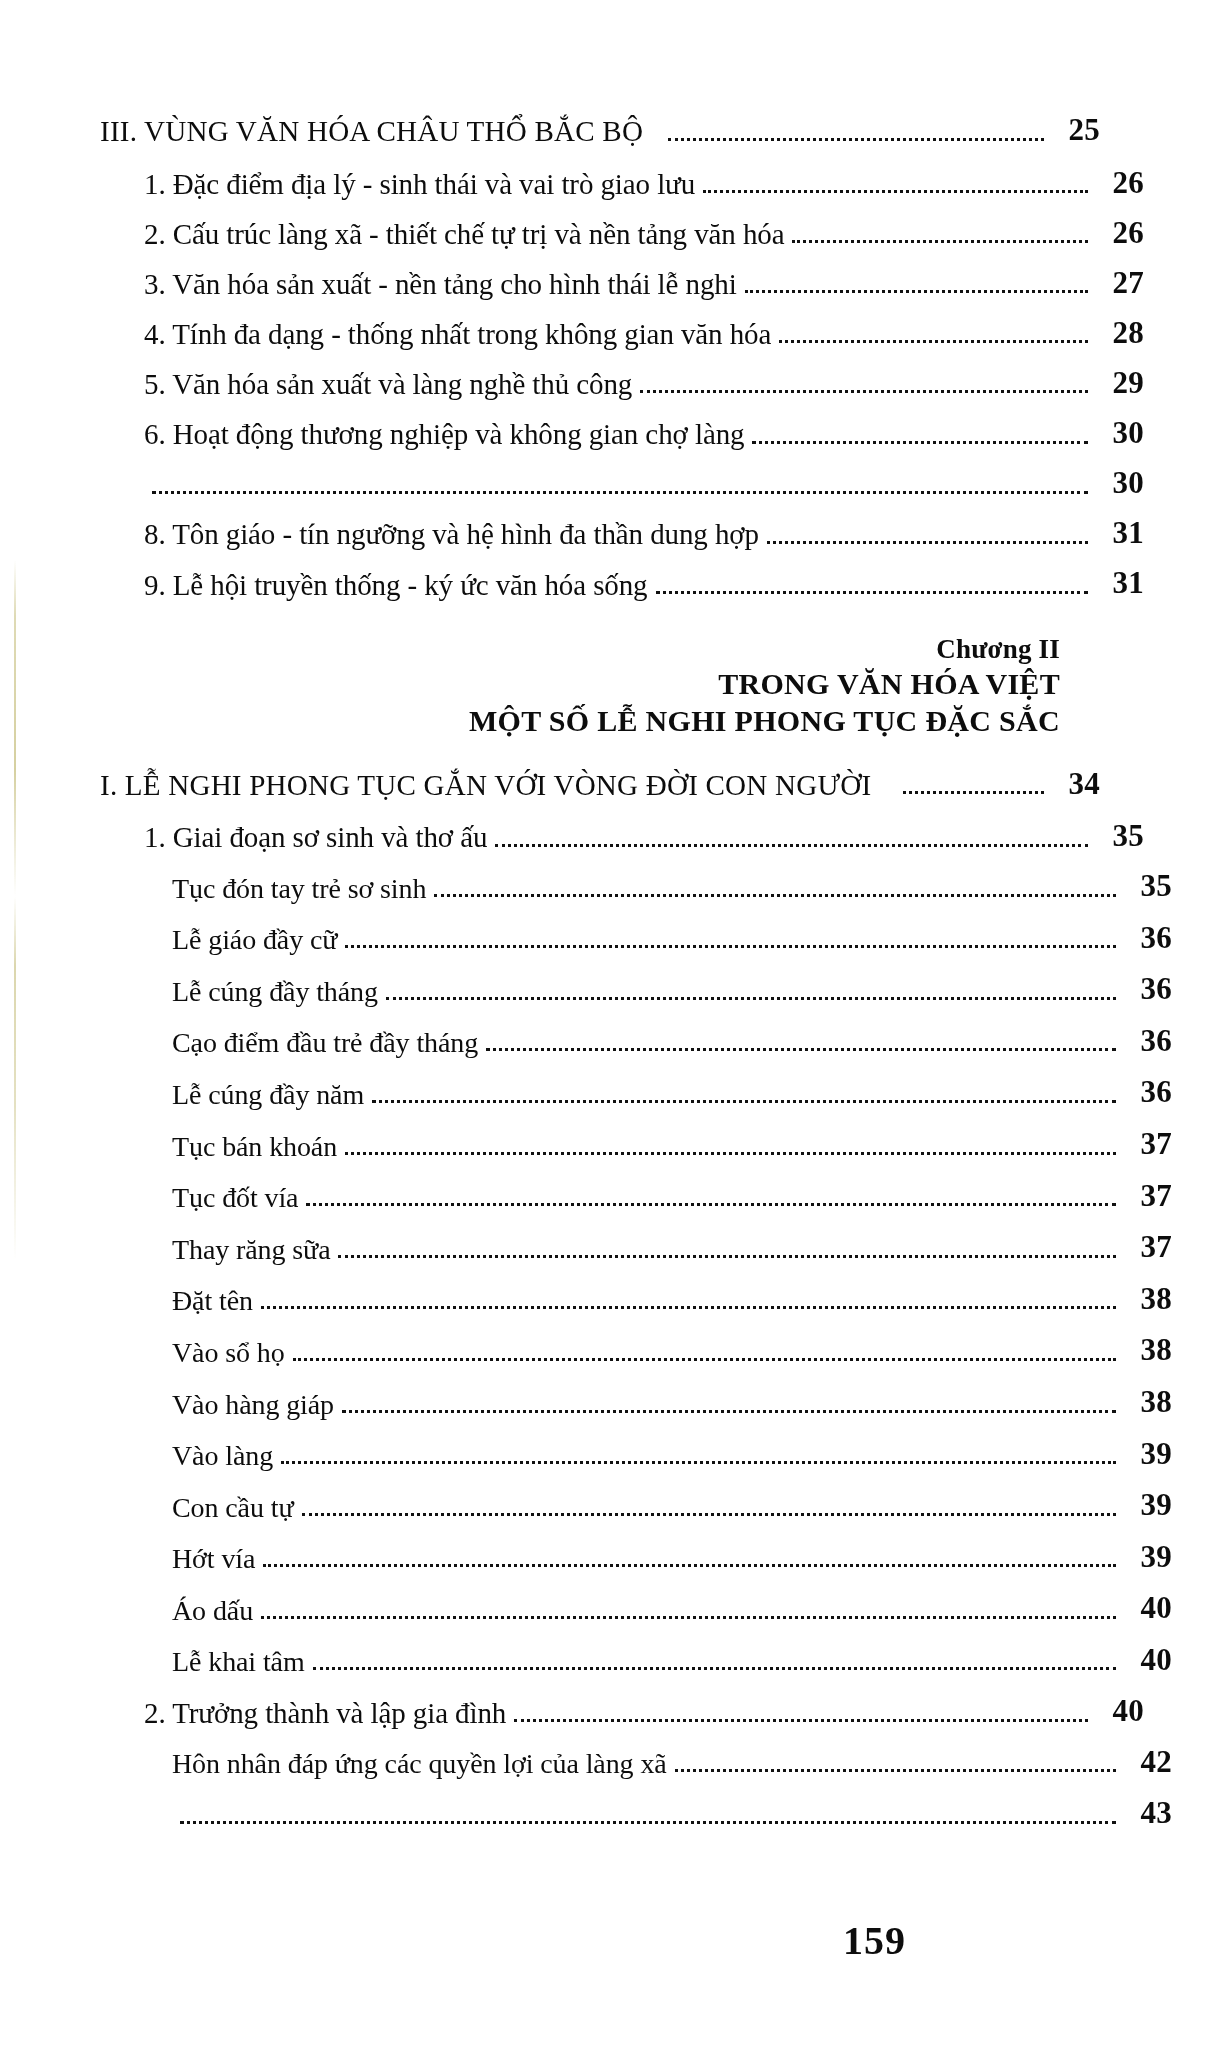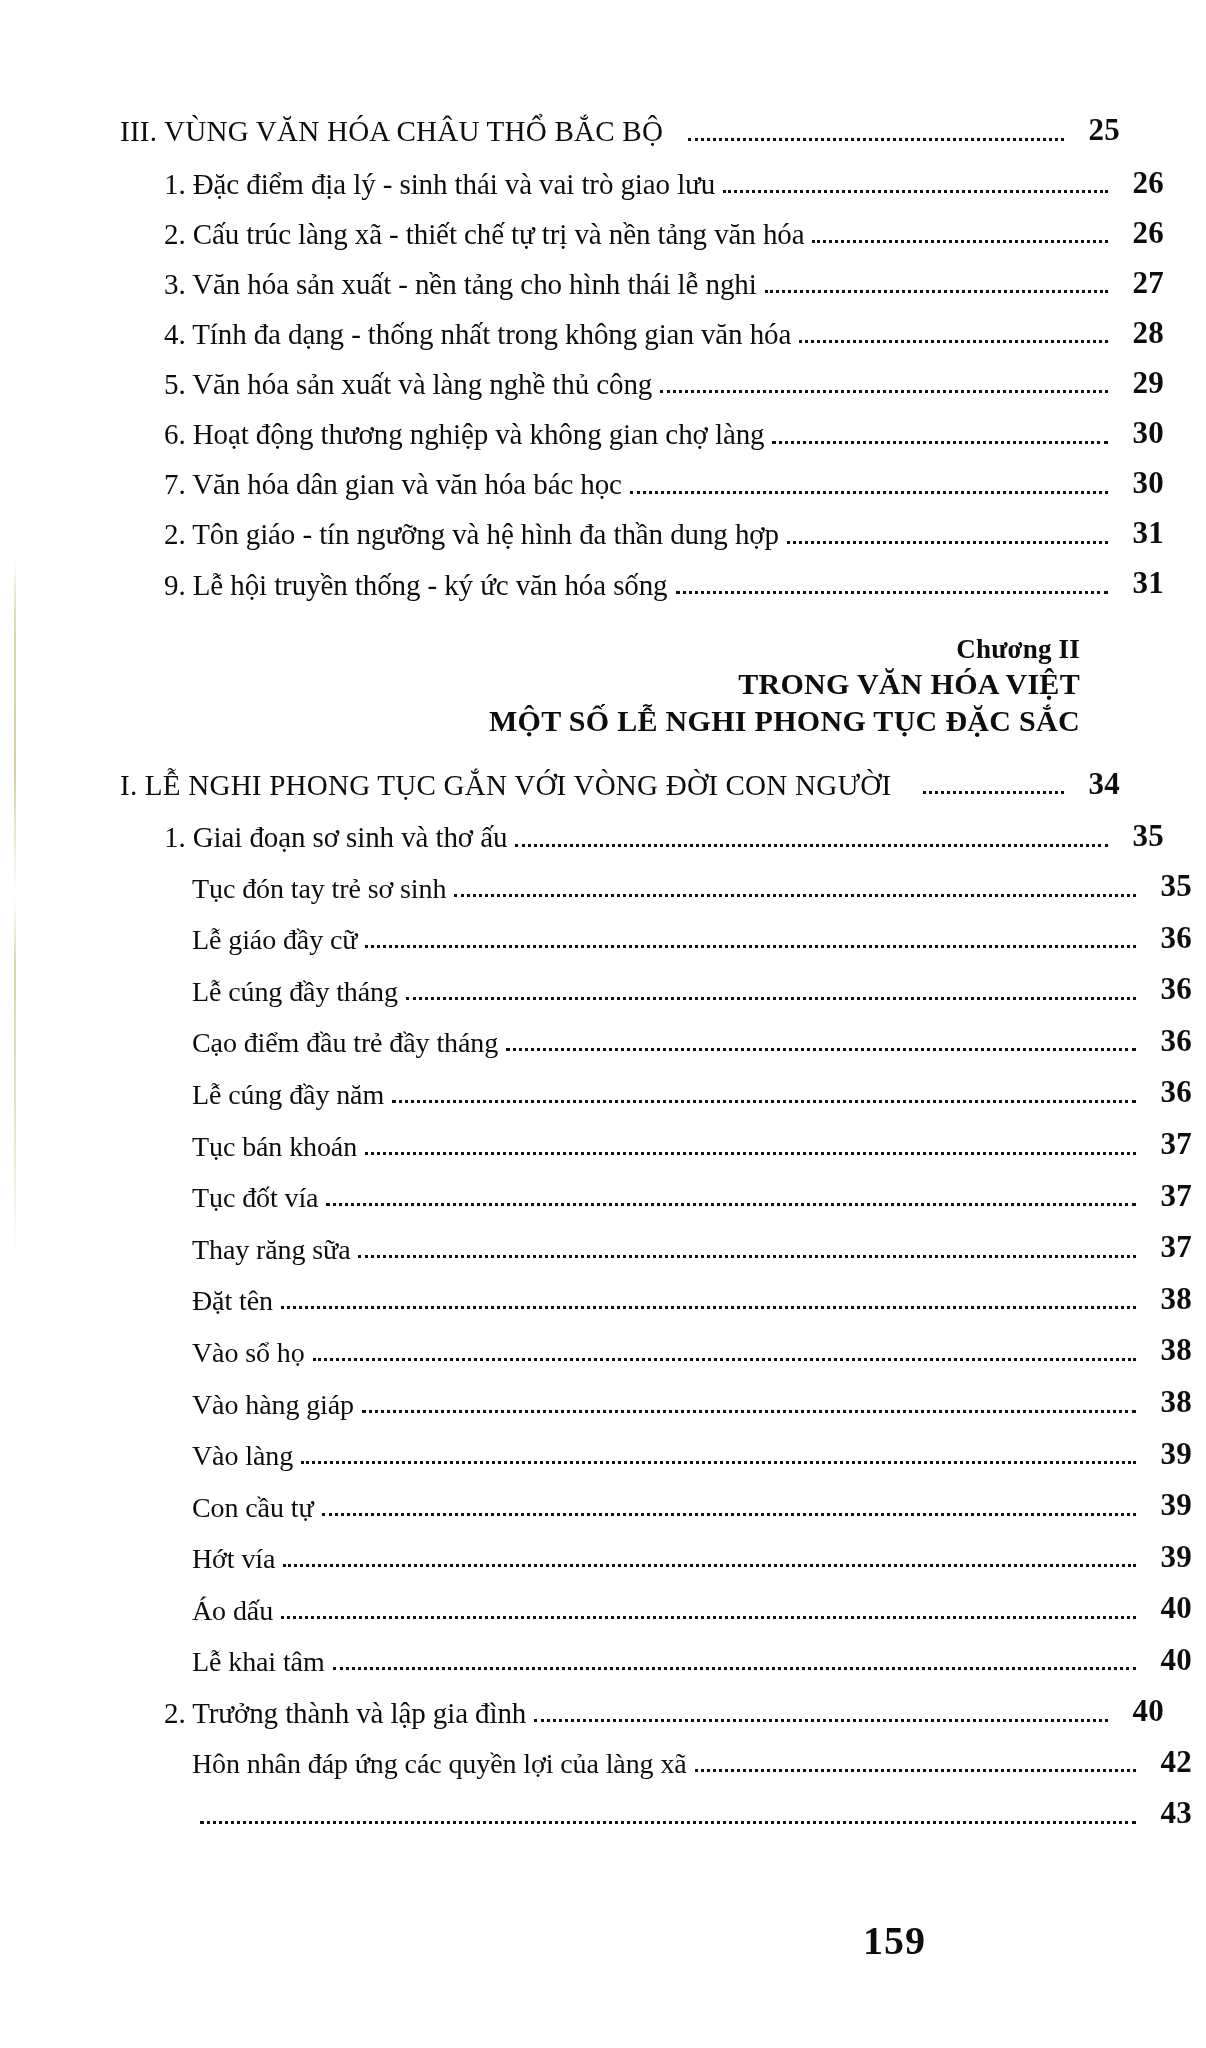--- a/index.html
+++ b/index.html
@@ -34,21 +34,20 @@
       rgba(255,255,255,0) 100%);
     filter: blur(0.6px);
   }
 
   .page {
     position: absolute;
     left: 0; top: 0;
     width: 1010px;
     height: 2048px;
     padding: 0;
-    margin-left: 20px;
   }
 
   .toc {
     position: absolute;
     left: 100px;
     top: 112px;
     width: 1000px;
   }
 
   
@@ -168,26 +167,25 @@
       <span class="label">5. Văn hóa sản xuất và làng nghề thủ công</span>
       <span class="dots"></span>
       <span class="pageno">29</span>
     </div>
     <div class="entry lvl-1">
       <span class="label">6. Hoạt động thương nghiệp và không gian chợ làng</span>
       <span class="dots"></span>
       <span class="pageno">30</span>
     </div>
     <div class="entry lvl-1">
-      <span class="label">7. Văn hóa dân gian và văn hóa bác học</span>
       <span class="dots"></span>
       <span class="pageno">30</span>
     </div>
     <div class="entry lvl-1">
-      <span class="label">2. Tôn giáo - tín ngưỡng và hệ hình đa thần dung hợp</span>
+      <span class="label">8. Tôn giáo - tín ngưỡng và hệ hình đa thần dung hợp</span>
       <span class="dots"></span>
       <span class="pageno">31</span>
     </div>
     <div class="entry lvl-1">
       <span class="label">9. Lễ hội truyền thống - ký ức văn hóa sống</span>
       <span class="dots"></span>
       <span class="pageno">31</span>
     </div>
 
     <div class="chapter">

